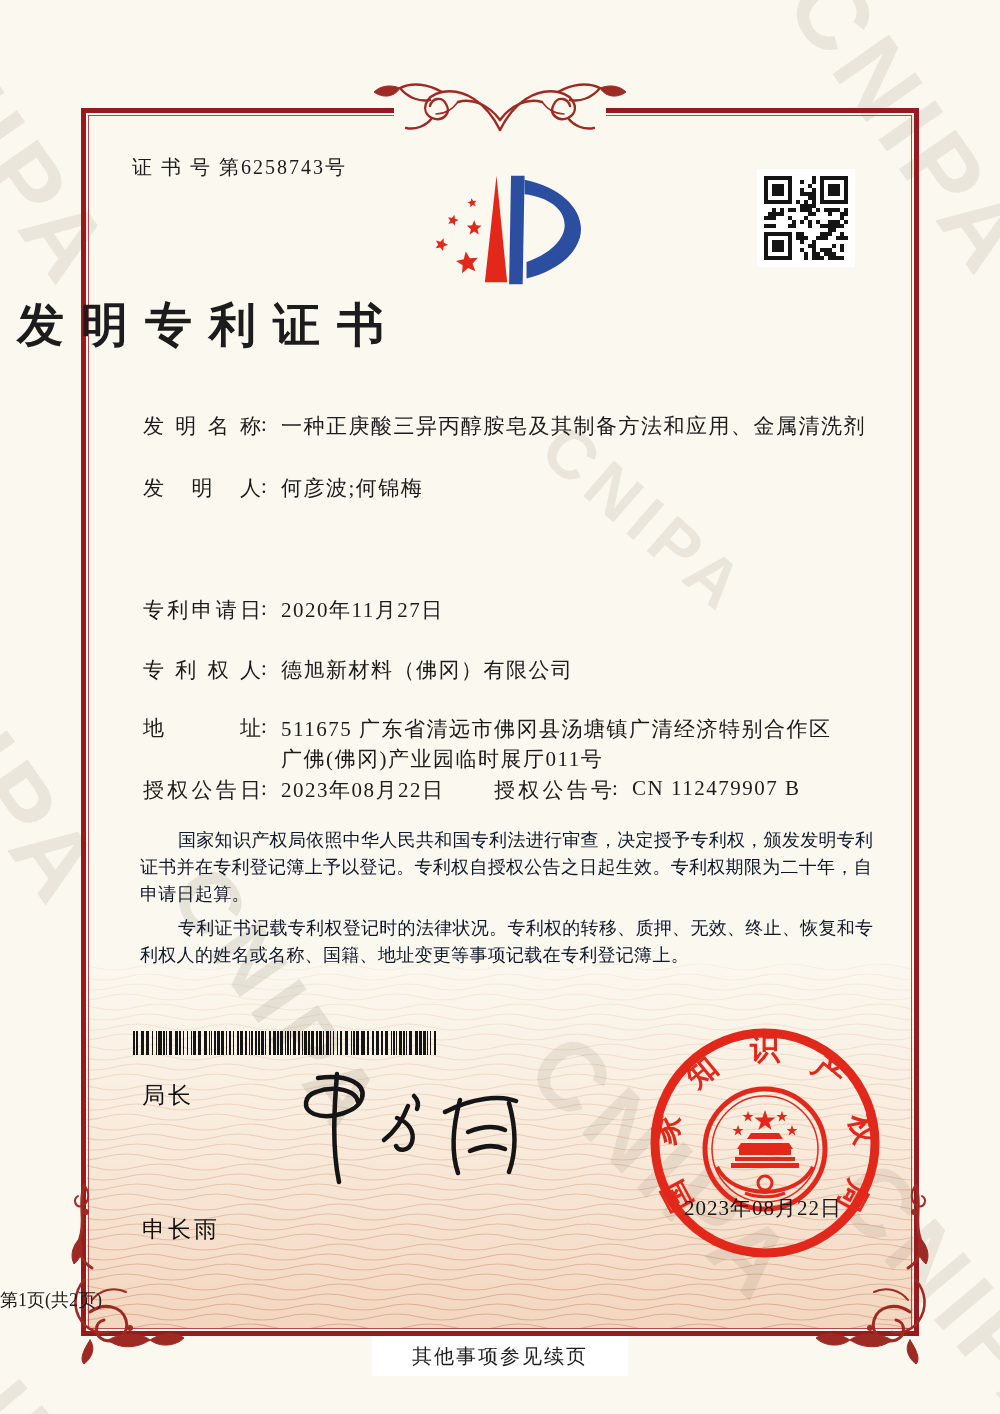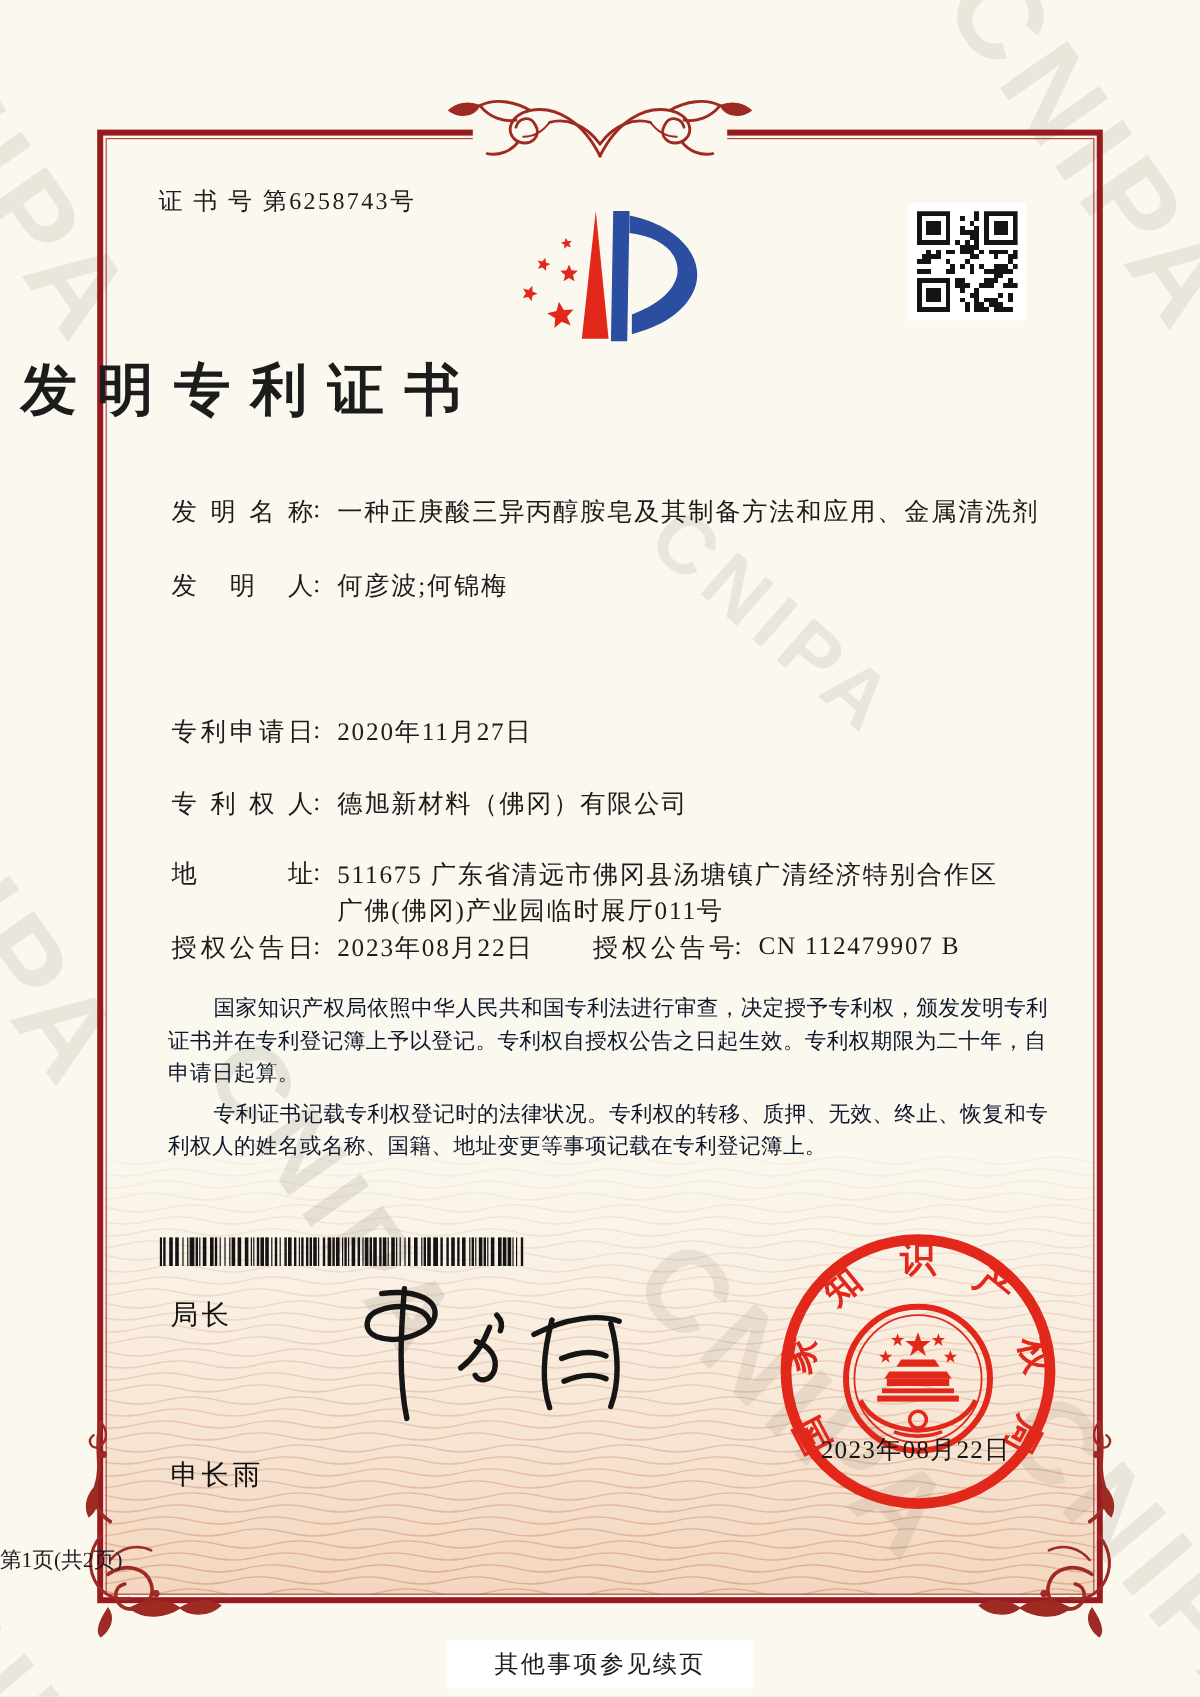--- a/index.html
+++ b/index.html
@@ -69,21 +69,21 @@
   .signer { position:absolute; left:142px; z-index:5; font-family:"Liberation Sans","DejaVu Sans",sans-serif; font-size:23px; letter-spacing:3px; color:#111; }
   .signer-title { top:1060px;margin-top:20px; }
   .signer-name { top:1214px; }
   .signature { position:absolute; left:290px; top:1070px; z-index:5; }
   .seal { position:absolute; left:645px; top:1023px; z-index:6; }
   .seal-char { font-size:30px; font-weight:bold; fill:#e2271b; font-family:"Liberation Serif","DejaVu Serif",serif; }
   .seal-date { font-size:21px; fill:#161616; font-family:"Liberation Serif","DejaVu Serif",serif; letter-spacing:1px; }
   .footer-page { position:absolute; left:0; top:1288px; width:884px; font-size:18px; z-index:5; }
   .note-box {
     position:absolute; left:372px; top:1336px; width:256px; height:40px; background:#ffffff; z-index:5;
-    text-align:center; line-height:40px; font-size:20px; letter-spacing:2px;margin-top:31px;
+    text-align:center; line-height:40px; font-size:20px; letter-spacing:2px;
   }
 </style>
 </head>
 <body>
 
 <div class="page">
 
   <div class="waves-tint"></div>
   <svg id="waves-svg" class="waves-svg" width="826" height="366" viewBox="0 0 826 366">
       <path d="M -40 4 q 22 -6 45 0 q 23 6 45 0 q 22 -6 45 0 q 23 6 45 0 q 22 -6 45 0 q 23 6 45 0 q 22 -6 45 0 q 23 6 45 0 q 22 -6 45 0 q 23 6 45 0 q 22 -6 45 0 q 23 6 45 0 q 22 -6 45 0 q 23 6 45 0 q 22 -6 45 0 q 23 6 45 0 q 22 -6 45 0 q 23 6 45 0 q 22 -6 45 0 q 23 6 45 0 q 22 -6 45 0 q 23 6 45 0" fill="none" stroke="rgba(198,128,94,0.080)" stroke-width="1.1" transform="translate(0,0)"></path>

